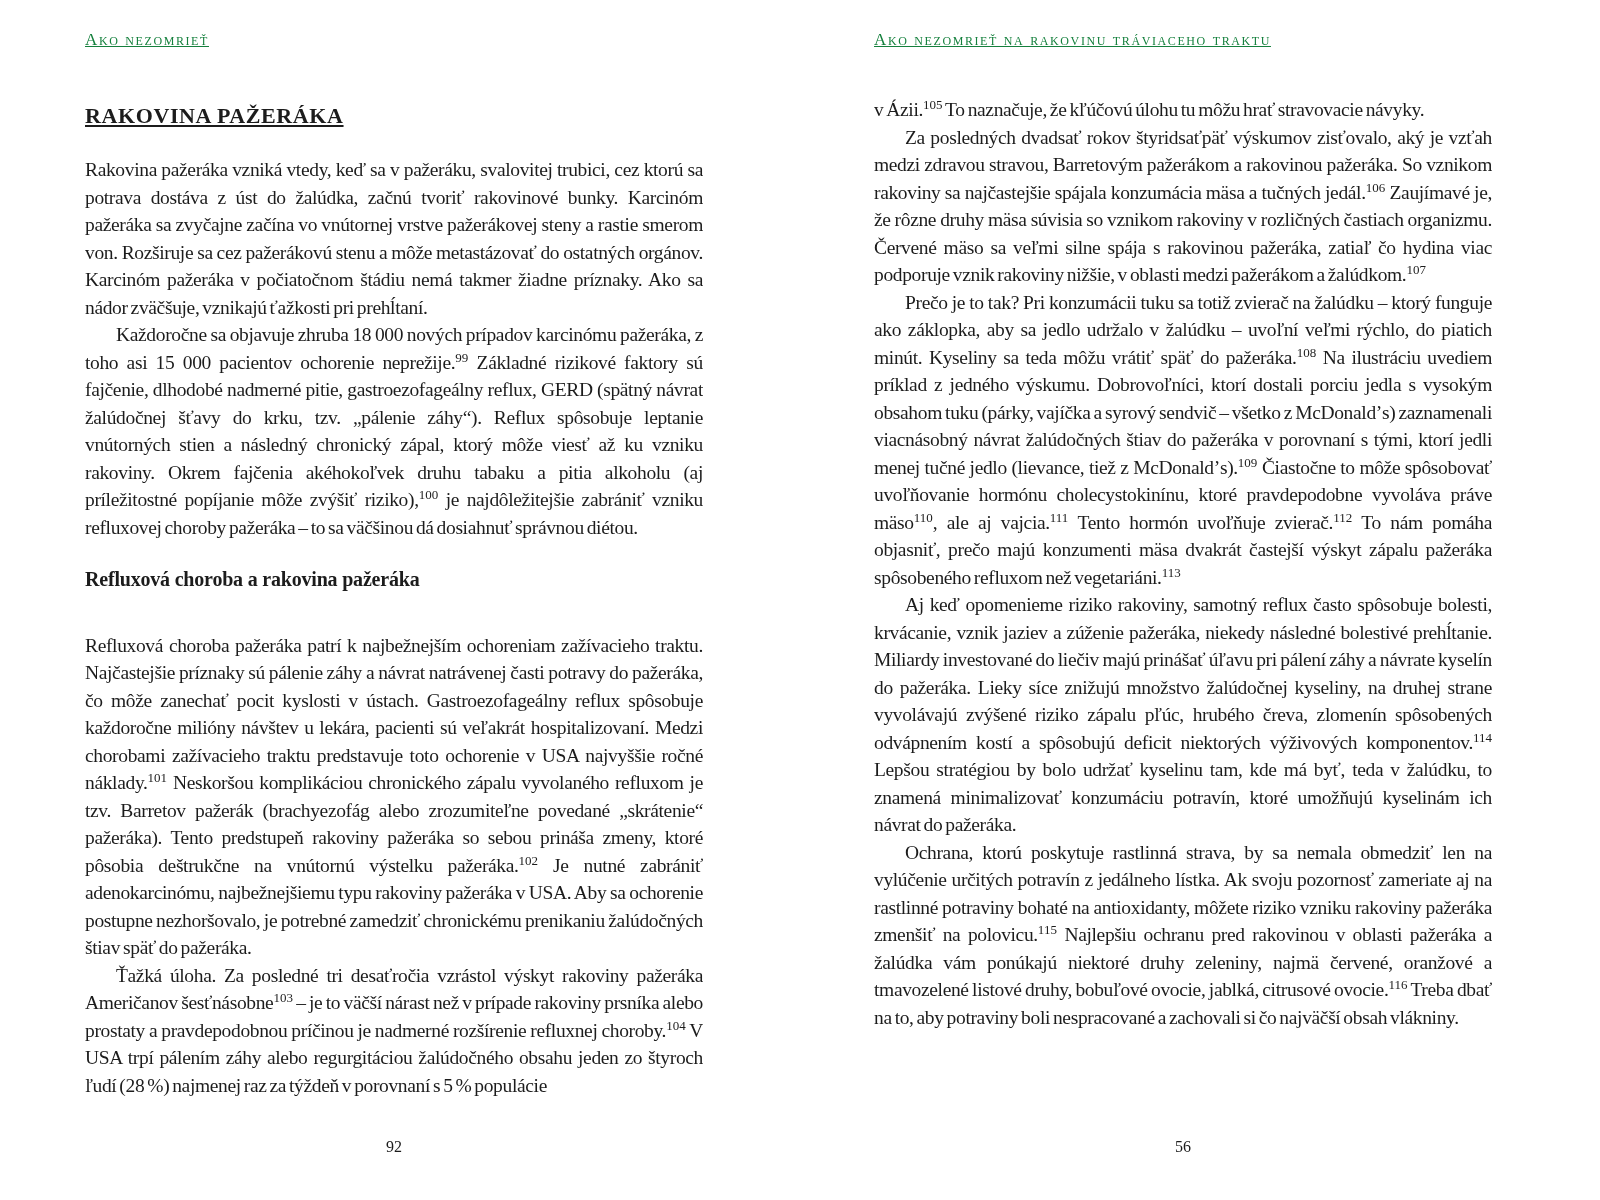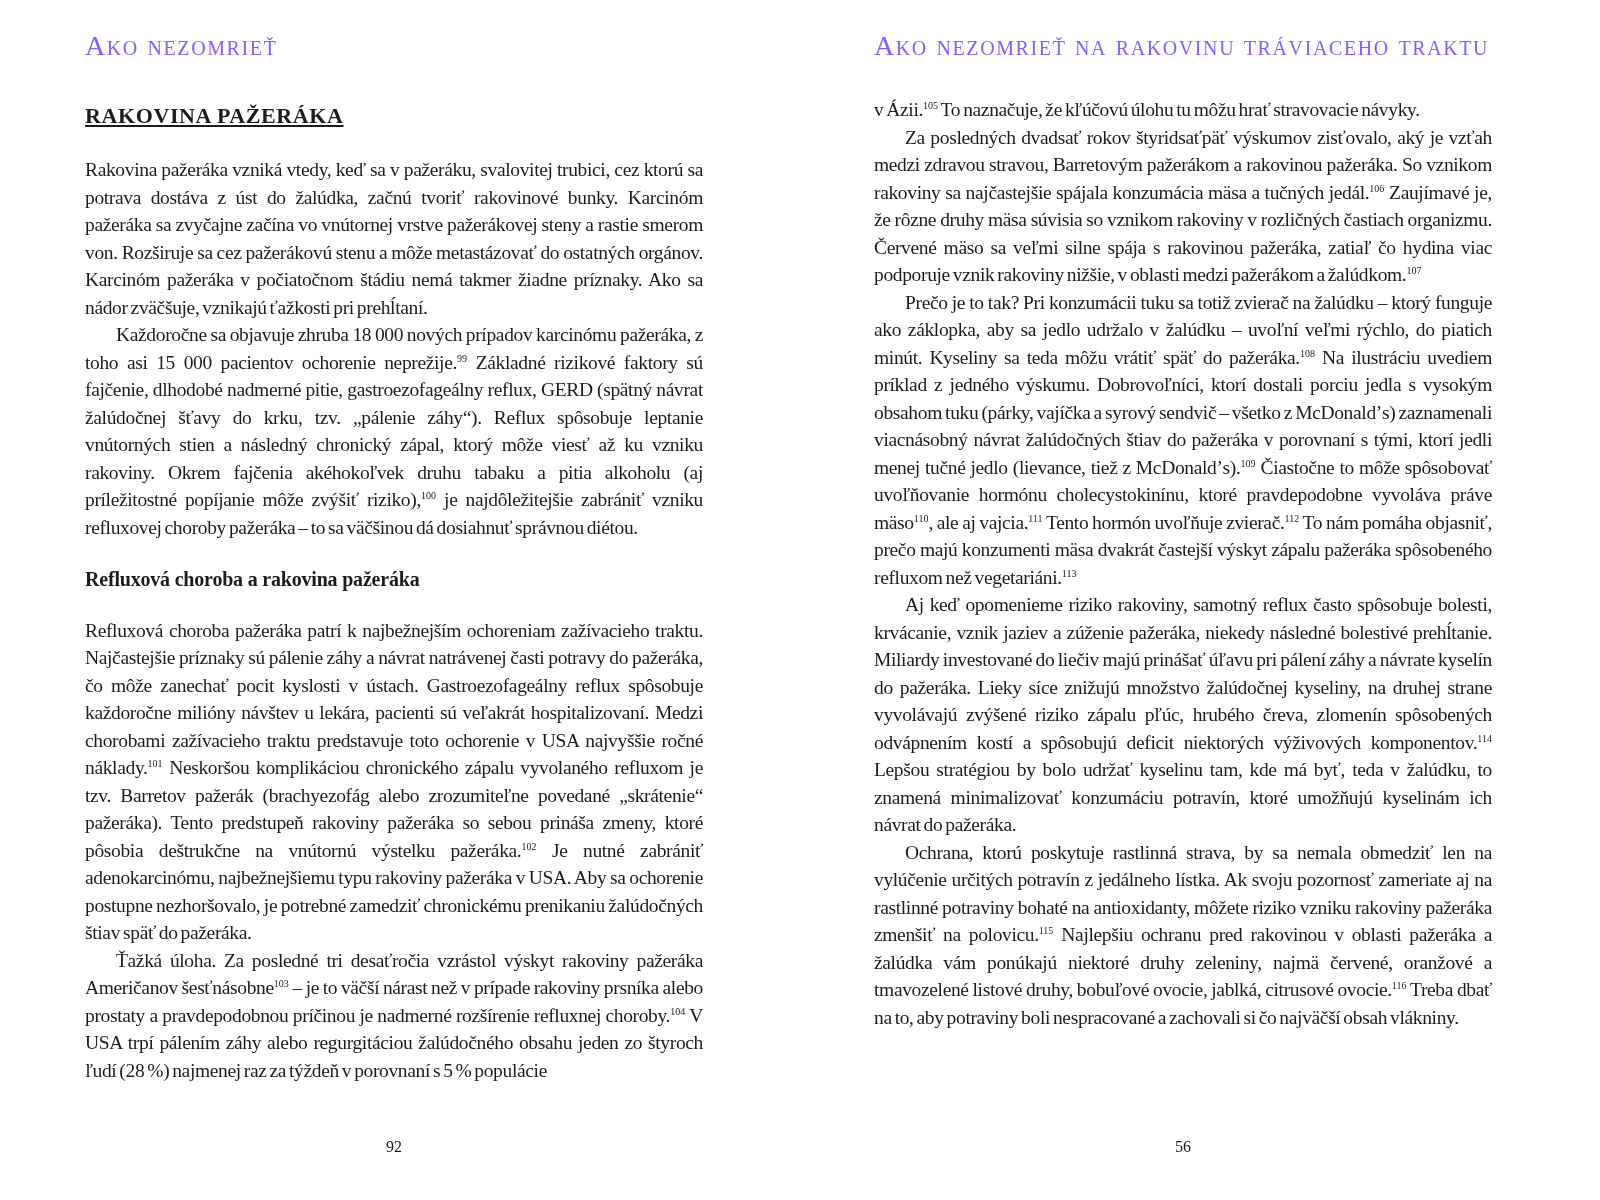--- a/index.html
+++ b/index.html
@@ -23,24 +23,25 @@
   }
   .page-left  { left: 85px;  width: 618px; }
   .page-right { left: 874px; width: 618px; }
 
   .running-header {
     position: absolute;
     top: 30px;
     left: 0;
     right: 0;
     font-variant: small-caps;
-    font-size: 28px;
+    font-size: 17px;
     letter-spacing: 1.6px;
-    color: #8b5cf6;
+    color: #15803d;
     white-space: nowrap;
+    text-decoration: underline;
   }
   .page-left  .running-header { text-align: left; }
   .page-right .running-header { text-align: left; }
 
   .page-content {
     position: absolute;
     left: 0;
     right: 0;
   }
   .page-left  .page-content { top: 103px; }
@@ -59,29 +60,29 @@
     margin: 0;
     font-size: 19.5px;
     line-height: 27.5px;
     text-align: justify;
     letter-spacing: -0.35px;
     word-spacing: -1.6px;
   }
   .body-para.indent { text-indent: 31px; }
 
   .subheading {
-    margin: 25px 0 23px 0;
+    margin: 25px 0 38px 0;
     font-size: 20px;
     line-height: 27.5px;
     font-weight: bold;
     letter-spacing: -0.2px;
   }
 
   sup {
-    font-size: 10px;
+    font-size: 13px;
     line-height: 0;
     letter-spacing: 0;
     word-spacing: 0;
     vertical-align: super;
   }
 
   .page-number {
     position: absolute;
     bottom: 44px;
     left: 0;

